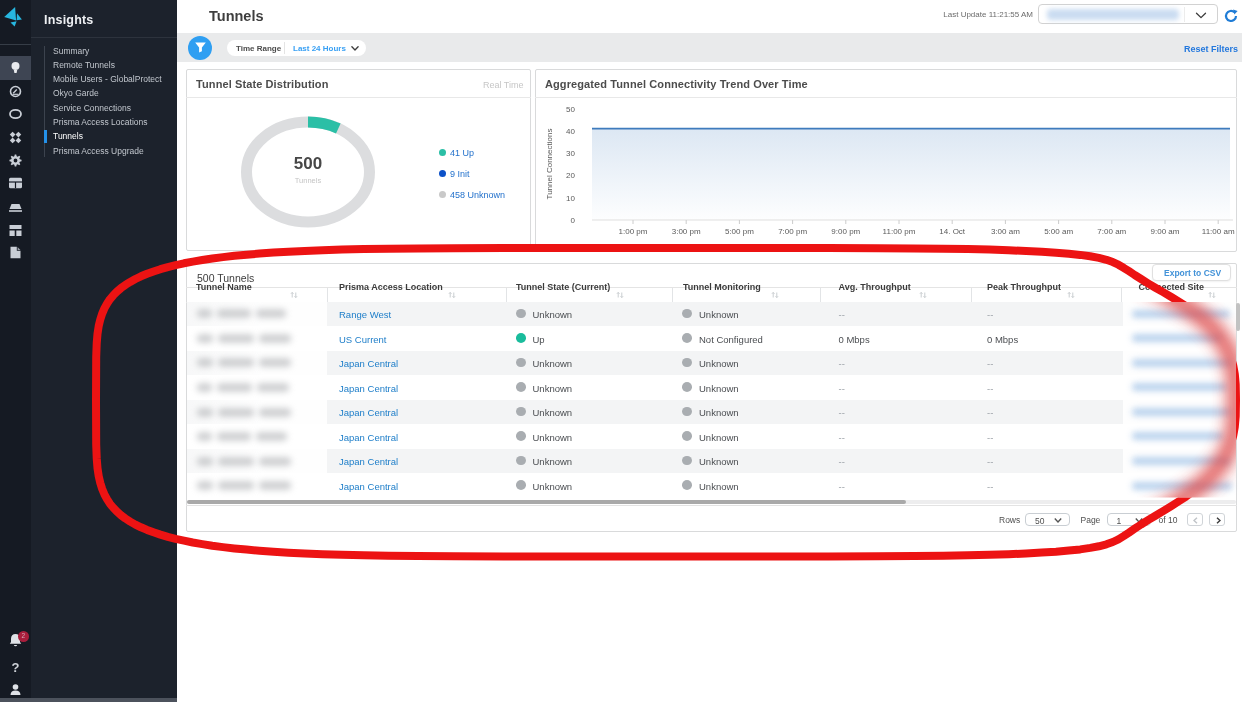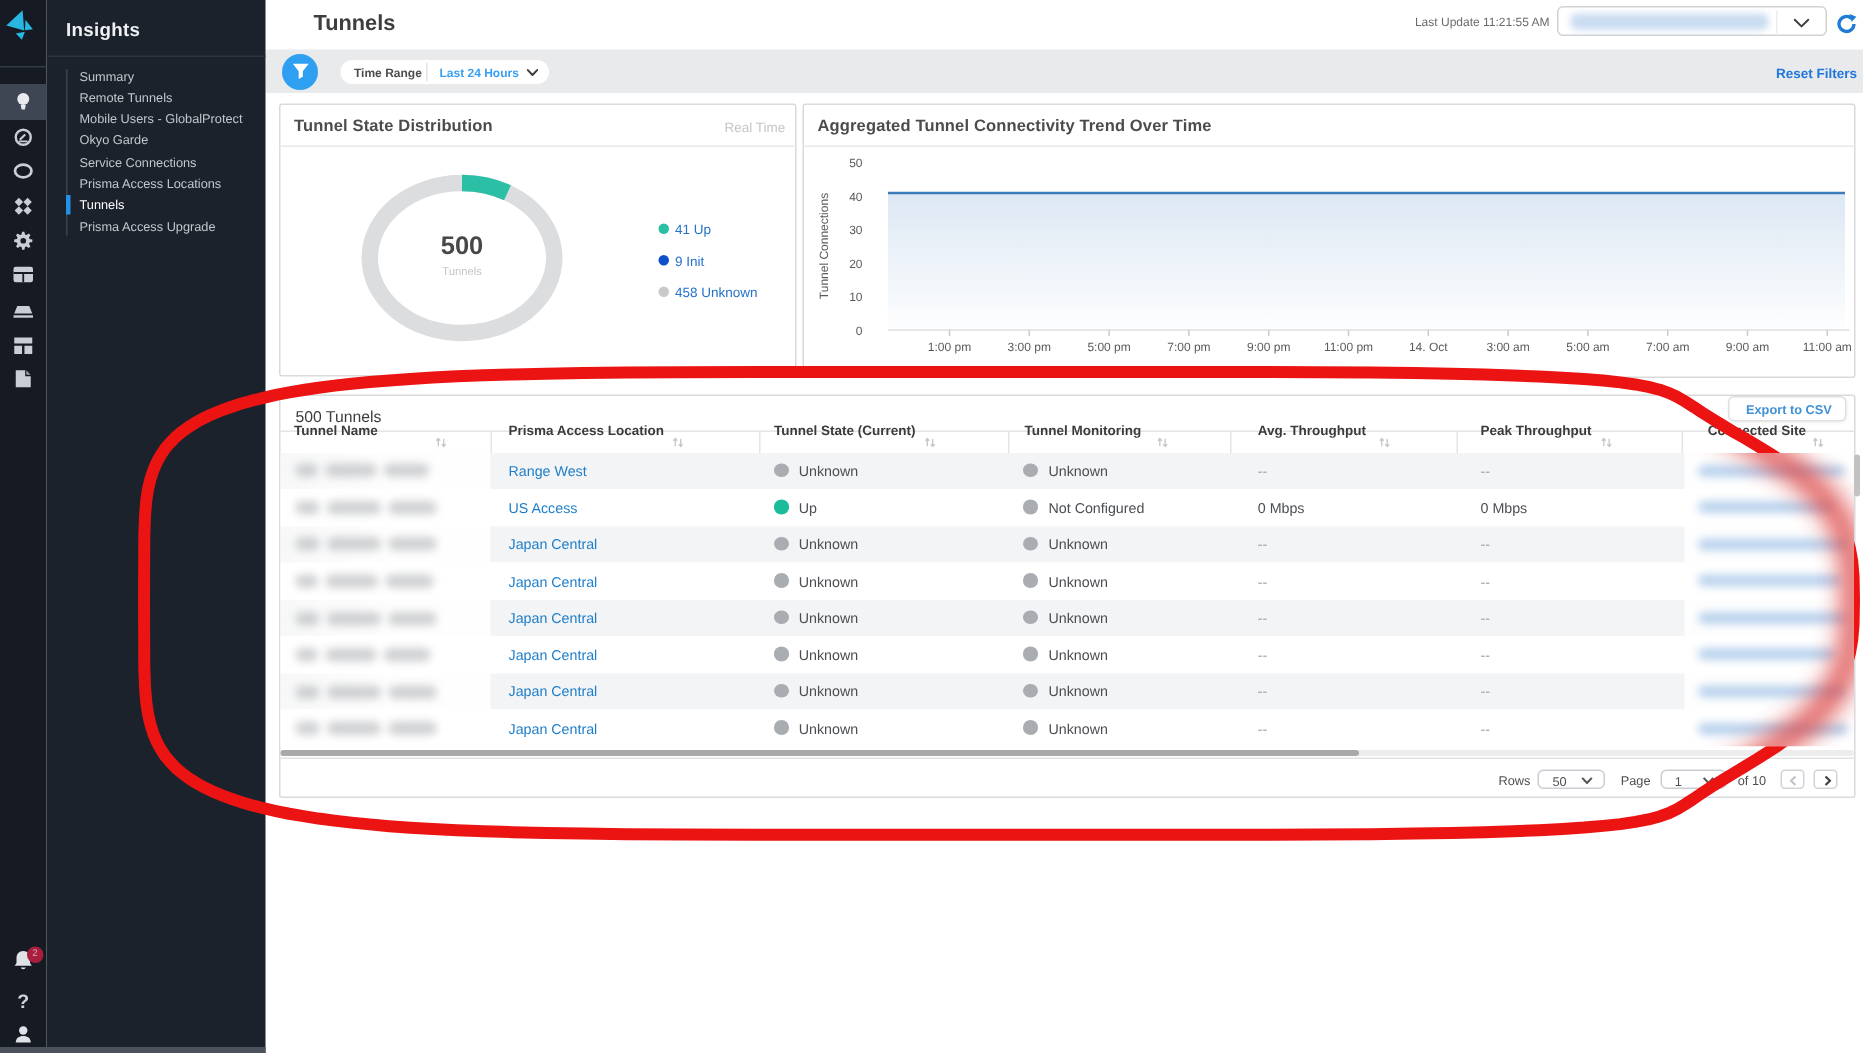--- a/index.html
+++ b/index.html
@@ -217,21 +217,21 @@
   <div class="trow" style="top:301.50px;background:#f3f4f5;">
     <a class="lnk" style="left:152.5px;">Range West</a>
     <span class="dot" style="left:329px;background:#a9adb1;"></span>
     <span class="ct" style="left:346px;">Unknown</span>
     <span class="dot" style="left:495.5px;background:#a9adb1;"></span>
     <span class="ct" style="left:512.5px;">Unknown</span>
     <span class="ct" style="left:652px;color:#9aa0a6;">--</span>
     <span class="ct" style="left:800.5px;color:#9aa0a6;">--</span>
   </div>
   <div class="trow" style="top:326.05px;background:#ffffff;">
-    <a class="lnk" style="left:152.5px;">US Access</a>
+    <a class="lnk" style="left:152.5px;">US Current</a>
     <span class="dot" style="left:329px;background:#1abc9c;"></span>
     <span class="ct" style="left:346px;">Up</span>
     <span class="dot" style="left:495.5px;background:#a9adb1;"></span>
     <span class="ct" style="left:512.5px;">Not Configured</span>
     <span class="ct" style="left:652px;">0 Mbps</span>
     <span class="ct" style="left:800.5px;">0 Mbps</span>
   </div>
   <div class="trow" style="top:350.60px;background:#f3f4f5;">
     <a class="lnk" style="left:152.5px;">Japan Central</a>
     <span class="dot" style="left:329px;background:#a9adb1;"></span>

